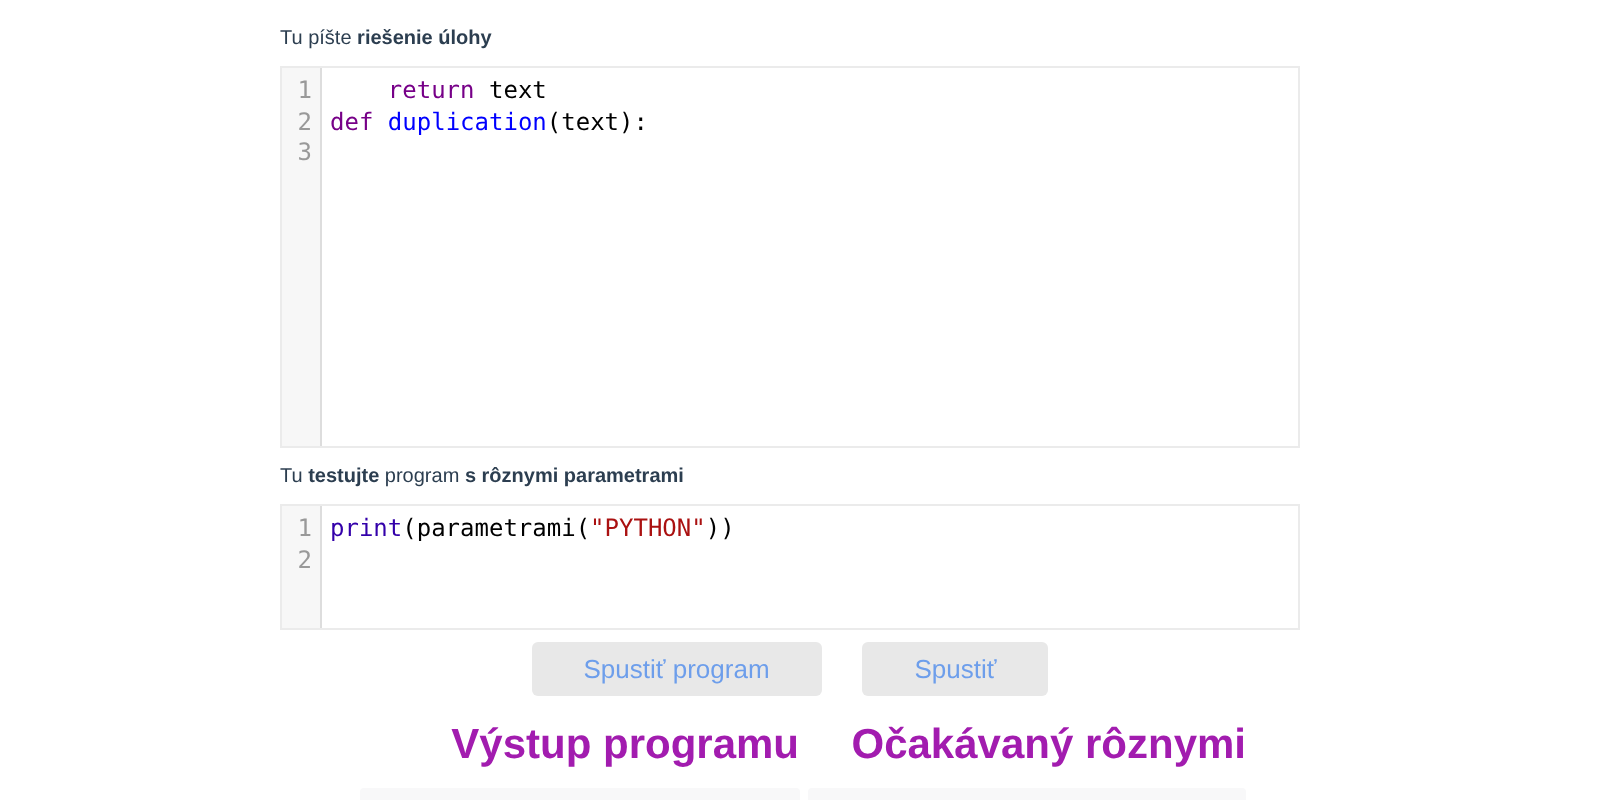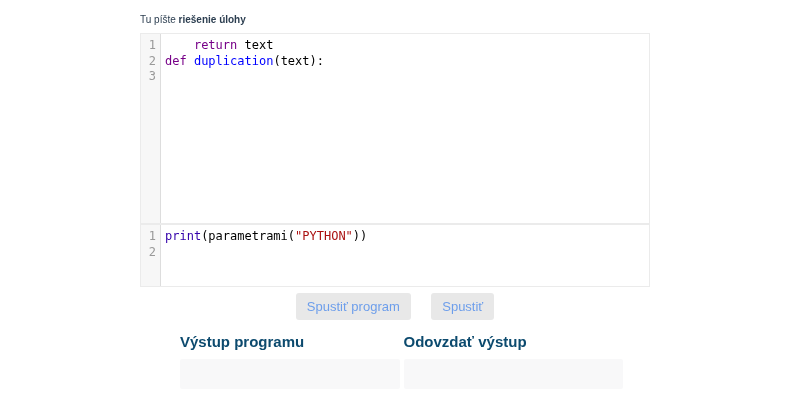--- a/index.html
+++ b/index.html
@@ -70,38 +70,38 @@
     width: 510px;
     text-align: center;
   }
   .btn {
     display: inline-block;
     border: none;
     background: #e8e8e8;
     color: #6d9eeb;
     font-family: "Liberation Sans", sans-serif;
     font-size: 13px;
-    padding: 6px 11px;
+    padding: 6px 26px;
     border-radius: 3px;
     margin: 0 8px;
     cursor: pointer;
   }
   .outrow {
     margin-top: 13px;
     margin-left: 40px;
     width: 443px;
     display: flex;
     gap: 4px;
   }
   .outcol { flex: 1; }
   .outhead {
-    text-align: left;
-    font-size: 15px;
+    text-align: right;
+    font-size: 21px;
     font-weight: bold;
-    color: #0c4a6e;
+    color: #a21caf;
   }
   .outpanel {
     margin-top: 9px;
     height: 30px;
     background: #f8f8f9;
     border-radius: 2px;
   }
 </style>
 </head>
 <body>
@@ -112,38 +112,39 @@
 
   <div class="editor editor-solution">
     <div class="gutter">
         <div>1</div>
         <div>2</div>
         <div>3</div>
       </div>
     <div class="code"><div class="code-line"><span class="tok-plain">    </span><span class="tok-keyword">return</span><span class="tok-plain"> text</span></div><div class="code-line"><span class="tok-keyword">def</span><span class="tok-plain"> </span><span class="tok-def">duplication</span><span class="tok-plain">(text):</span></div><div class="code-line"></div></div>
   </div>
 
+  <div class="label label-test"><span>Tu </span><b>testujte</b><span> program </span><b>s rôznymi parametrami</b></div>
 
   <div class="editor editor-test">
     <div class="gutter">
         <div>1</div>
         <div>2</div>
       </div>
     <div class="code"><div class="code-line"><span class="tok-builtin">print</span><span class="tok-plain">(parametrami(</span><span class="tok-string">"PYTHON"</span><span class="tok-plain">))</span></div><div class="code-line"></div></div>
   </div>
 
   <div class="btnrow">
     <button class="btn">Spustiť program</button>
     <button class="btn">Spustiť</button>
   </div>
 
   <div class="outrow">
     <div class="outcol">
       <div class="outhead">Výstup programu</div>
       <div class="outpanel"></div>
     </div>
     <div class="outcol">
-      <div class="outhead">Odovzdať výstup</div>
+      <div class="outhead">Očakávaný rôznymi</div>
       <div class="outpanel"></div>
     </div>
   </div>
 
 </div>
 
 </body></html>

